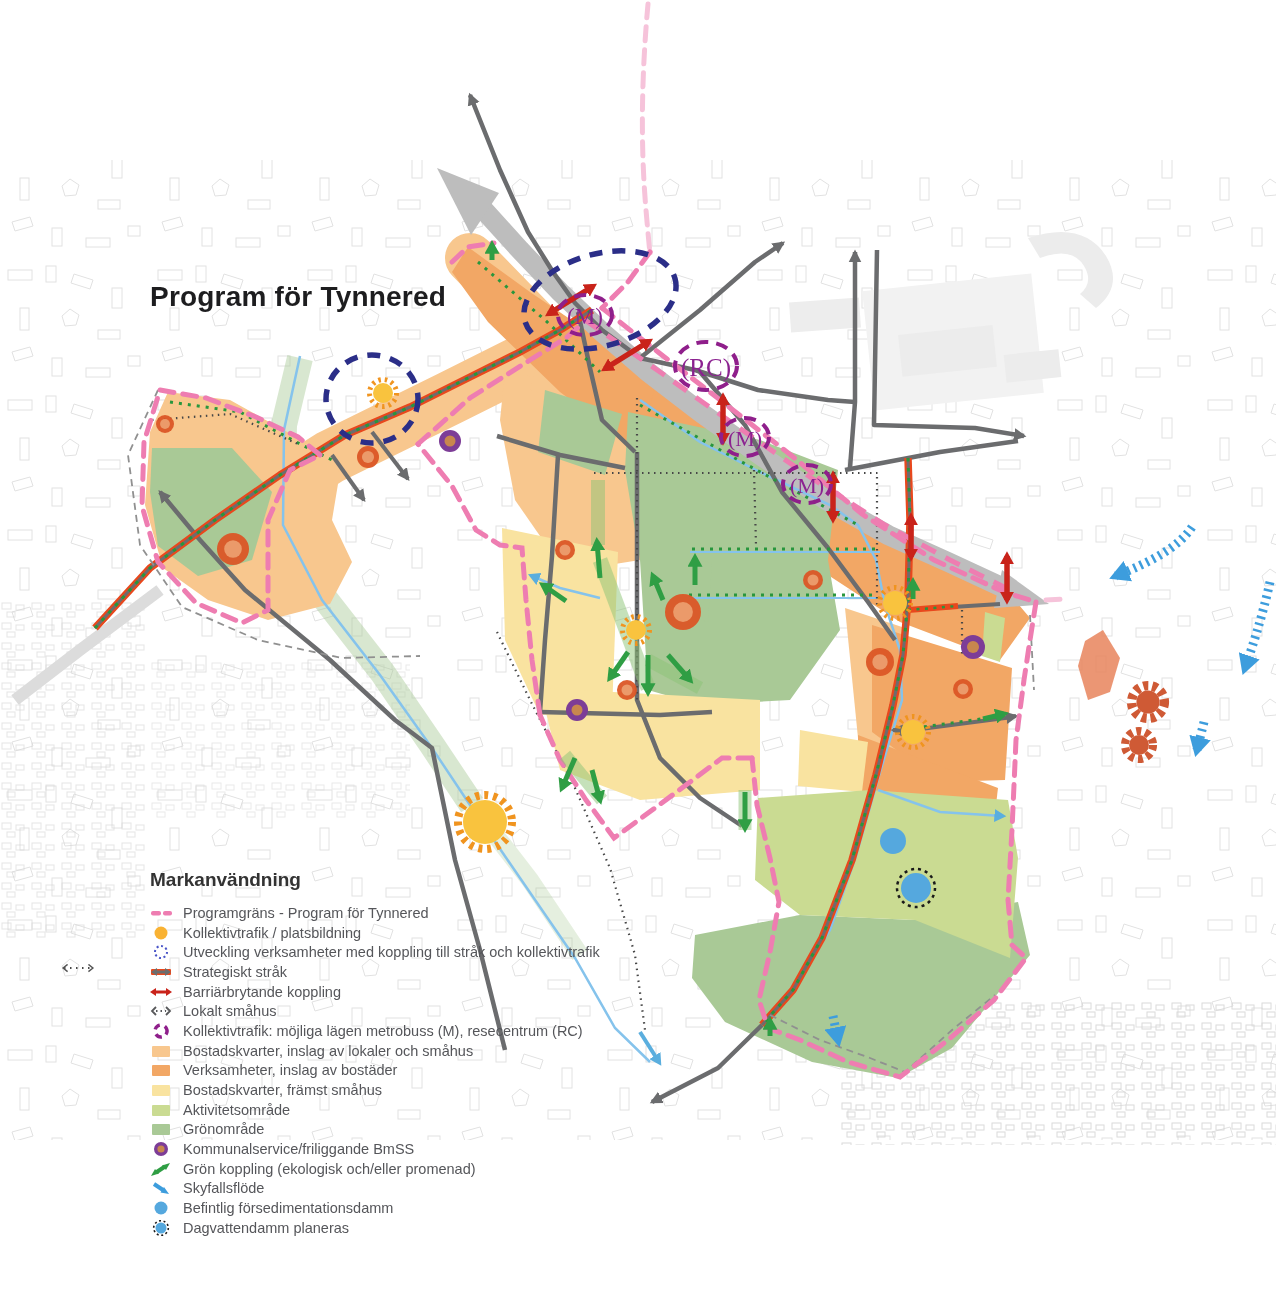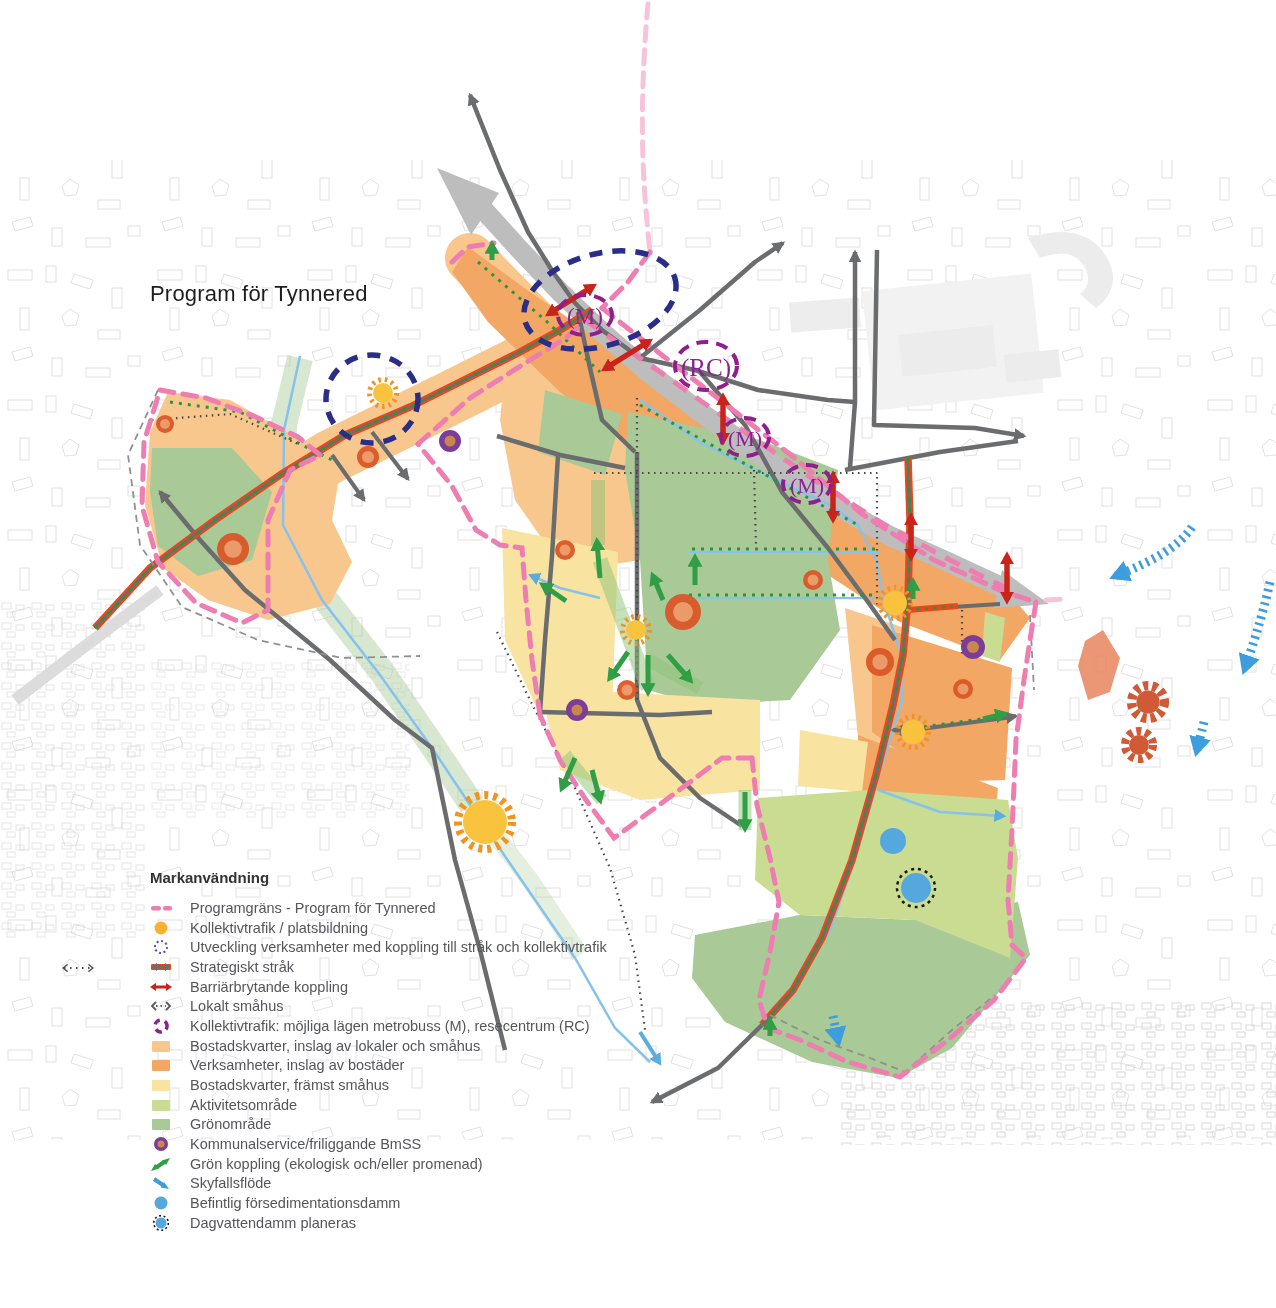--- a/index.html
+++ b/index.html
@@ -1,22 +1,22 @@
 <!DOCTYPE html>
 <html><head>
 <meta charset="utf-8">
 <style>
   html,body{margin:0;padding:0;background:#ffffff;}
   body{font-family:"Liberation Sans", sans-serif;}
   #stage{position:relative;width:1276px;height:1308px;overflow:hidden;background:#ffffff;}
   #map-svg{position:absolute;left:0;top:0;}
-  #program-title{position:absolute;left:150px;top:281px;font-size:22px;font-weight:400;color:#1d1d1f;letter-spacing:.2px;}
+  #program-title{position:absolute;left:150px;top:281px;font-size:28px;font-weight:700;color:#1d1d1f;letter-spacing:.2px;}
   #legend{position:absolute;left:148px;top:869px;}
-  #legend h2{margin:0 0 12px 2px;font-size:15px;font-weight:600;color:#333333;}
-  .lg-row{display:flex;align-items:center;height:19.7px;gap:16px;}
+  #legend h2{margin:0 0 12px 2px;font-size:19px;font-weight:600;color:#333333;}
+  .lg-row{display:flex;align-items:center;height:19.7px;gap:9px;}
   .lg-ic{width:26px;height:16px;flex:0 0 26px;display:flex;align-items:center;justify-content:center;}
   .lg-lb{font-size:14.5px;color:#55565a;white-space:nowrap;}
   .mlabel{font-family:"Liberation Serif", serif;fill:#8b2190;}
 </style>
 </head>
 <body>
 
 <div id="stage">
 
 <svg id="map-svg" width="1276" height="1308" viewBox="0 0 1276 1308">

